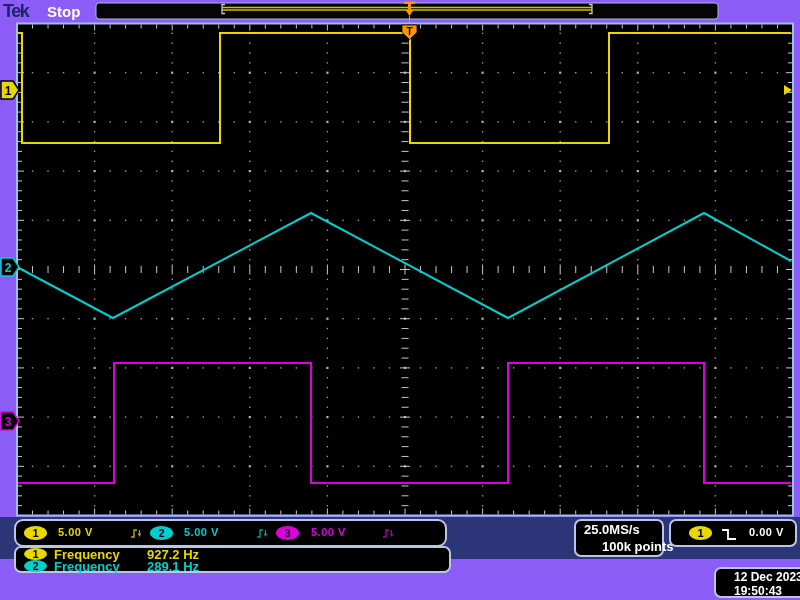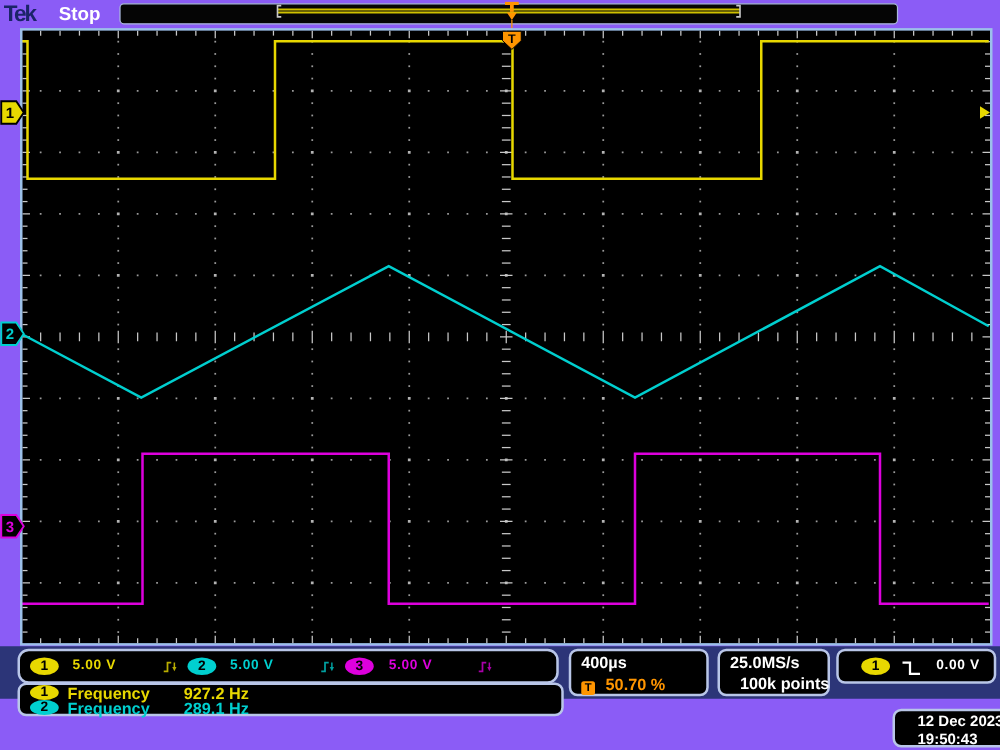--- a/index.html
+++ b/index.html
@@ -1094,31 +1094,24 @@
 
   <div class="box" style="left:14px;top:546px;width:437px;height:27px;border-radius:7px;">
     <span class="badge b1 abs" style="left:8px;top:0px;height:12px;line-height:12px;">1</span>
     <span class="rowtxt t1" style="left:38px;top:-1px;">Frequency</span>
     <span class="rowtxt t1" style="left:131px;top:-1px;">927.2 Hz</span>
     <span class="badge b2 abs" style="left:8px;top:12px;height:12px;line-height:12px;">2</span>
     <span class="rowtxt t2" style="left:38px;top:11px;">Frequency</span>
     <span class="rowtxt t2" style="left:131px;top:11px;">289.1 Hz</span>
   </div>
 
-  <div class="box" style="left:455px;top:519px;width:112px;height:38px;border-radius:7px;">
-    <span class="rowtxt" style="left:8px;top:1px;color:#fff;">400µs</span>
-    <span class="abs" style="left:8px;top:18px;">
-      <span class="tbox-icon">T</span>
-      <span class="rowtxt torange" style="position:static;margin-left:4px;">50.70 %</span>
-    </span>
-  </div>
 
   <div class="box" style="left:574px;top:519px;width:90px;height:38px;border-radius:7px;">
     <span class="rowtxt" style="left:8px;top:1px;">25.0MS/s</span>
-    <span class="rowtxt" style="left:16px;top:18px;">100k points</span>
+    <span class="rowtxt" style="left:26px;top:18px;">100k points</span>
   </div>
 
   <div class="box" style="left:669px;top:519px;width:128px;height:28px;border-radius:7px;">
     <span class="badge b1 abs" style="left:18px;top:5px;">1</span>
     <svg class="abs" style="left:50px;top:7px;" width="17" height="13">
       <polyline points="1,2 7,2 7,11 15,11" fill="none" stroke="#ffffff" stroke-width="1.8"></polyline>
     </svg>
     <span class="val abs" style="left:78px;top:5px;color:#fff;text-align:right;">0.00 V</span>
   </div>
 

